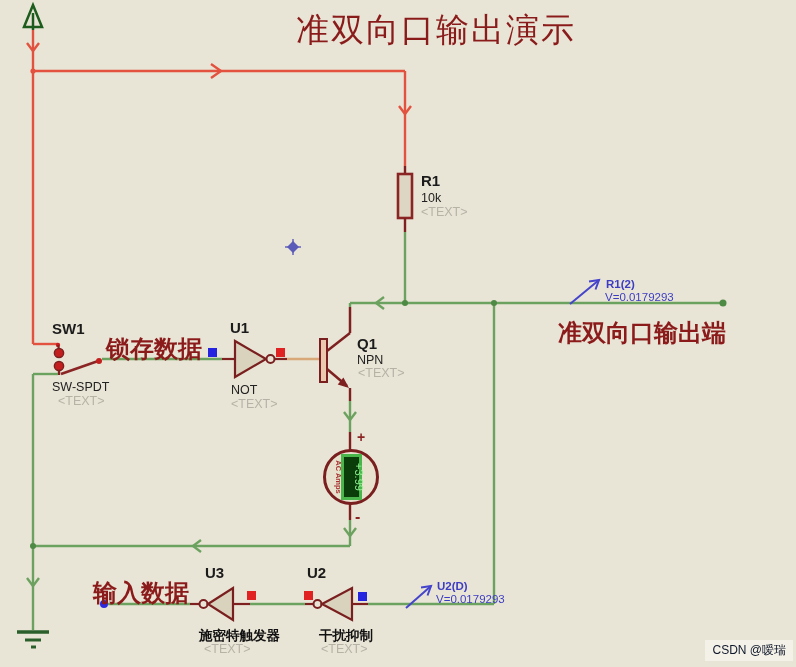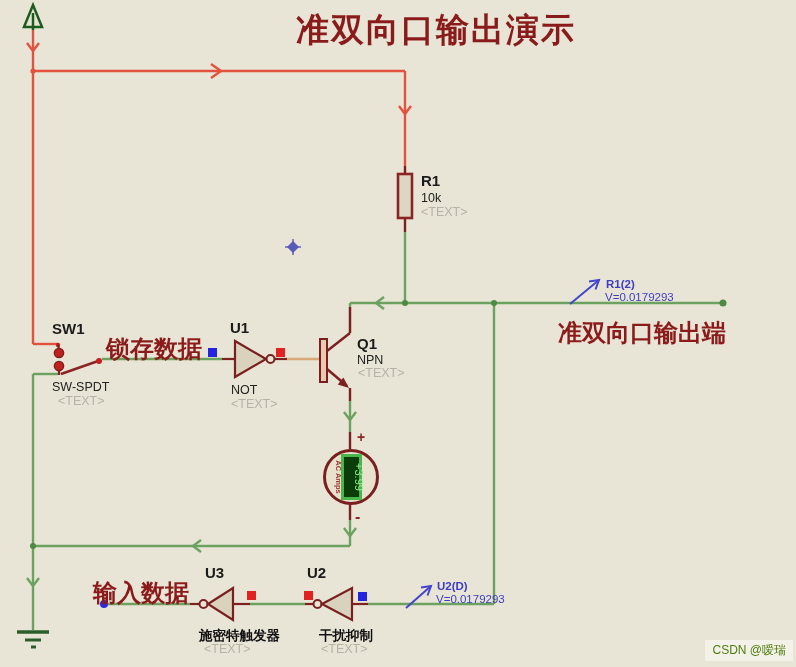--- a/index.html
+++ b/index.html
@@ -1,22 +1,22 @@
 <!DOCTYPE html>
 <html><head>
 <meta charset="utf-8">
 <style>
   html,body{margin:0;padding:0;}
   body{width:796px;height:667px;position:relative;background:#e9e5d6;overflow:hidden;
        font-family:"Liberation Sans",sans-serif;}
   #stage{position:absolute;left:0;top:0;width:796px;height:667px;}
   .title{position:absolute;left:296px;top:8px;font-family:"Liberation Serif",serif;
-         font-weight:bold;font-size:33px;color:#8a1b1b;letter-spacing:2px;white-space:nowrap;}
+         font-weight:normal;font-size:33px;color:#8a1b1b;letter-spacing:2px;white-space:nowrap;}
   .watermark{position:absolute;right:3px;bottom:6px;background:rgba(252,250,243,.6);
-         color:#4d7c0f;font-size:12px;padding:2px 7px;white-space:nowrap;}
+         color:#0f172a;font-size:12px;padding:2px 7px;white-space:nowrap;}
   svg{position:absolute;left:0;top:0;}
   text{font-family:"Liberation Sans",sans-serif;}
   .ref{font-size:15px;font-weight:bold;fill:#1b1b1b;}
   .val{font-size:12.5px;fill:#222;}
   .prop{font-size:12.5px;fill:#b6b2a6;}
   .cnred{font-family:"Liberation Serif",serif;font-size:24px;font-weight:bold;fill:#8b1a1a;}
   .cnsmall{font-family:"Liberation Serif",serif;font-size:13.5px;font-weight:bold;fill:#111;}
   .probe{font-size:11.5px;fill:#3d3dc4;}
 </style>
 </head>

